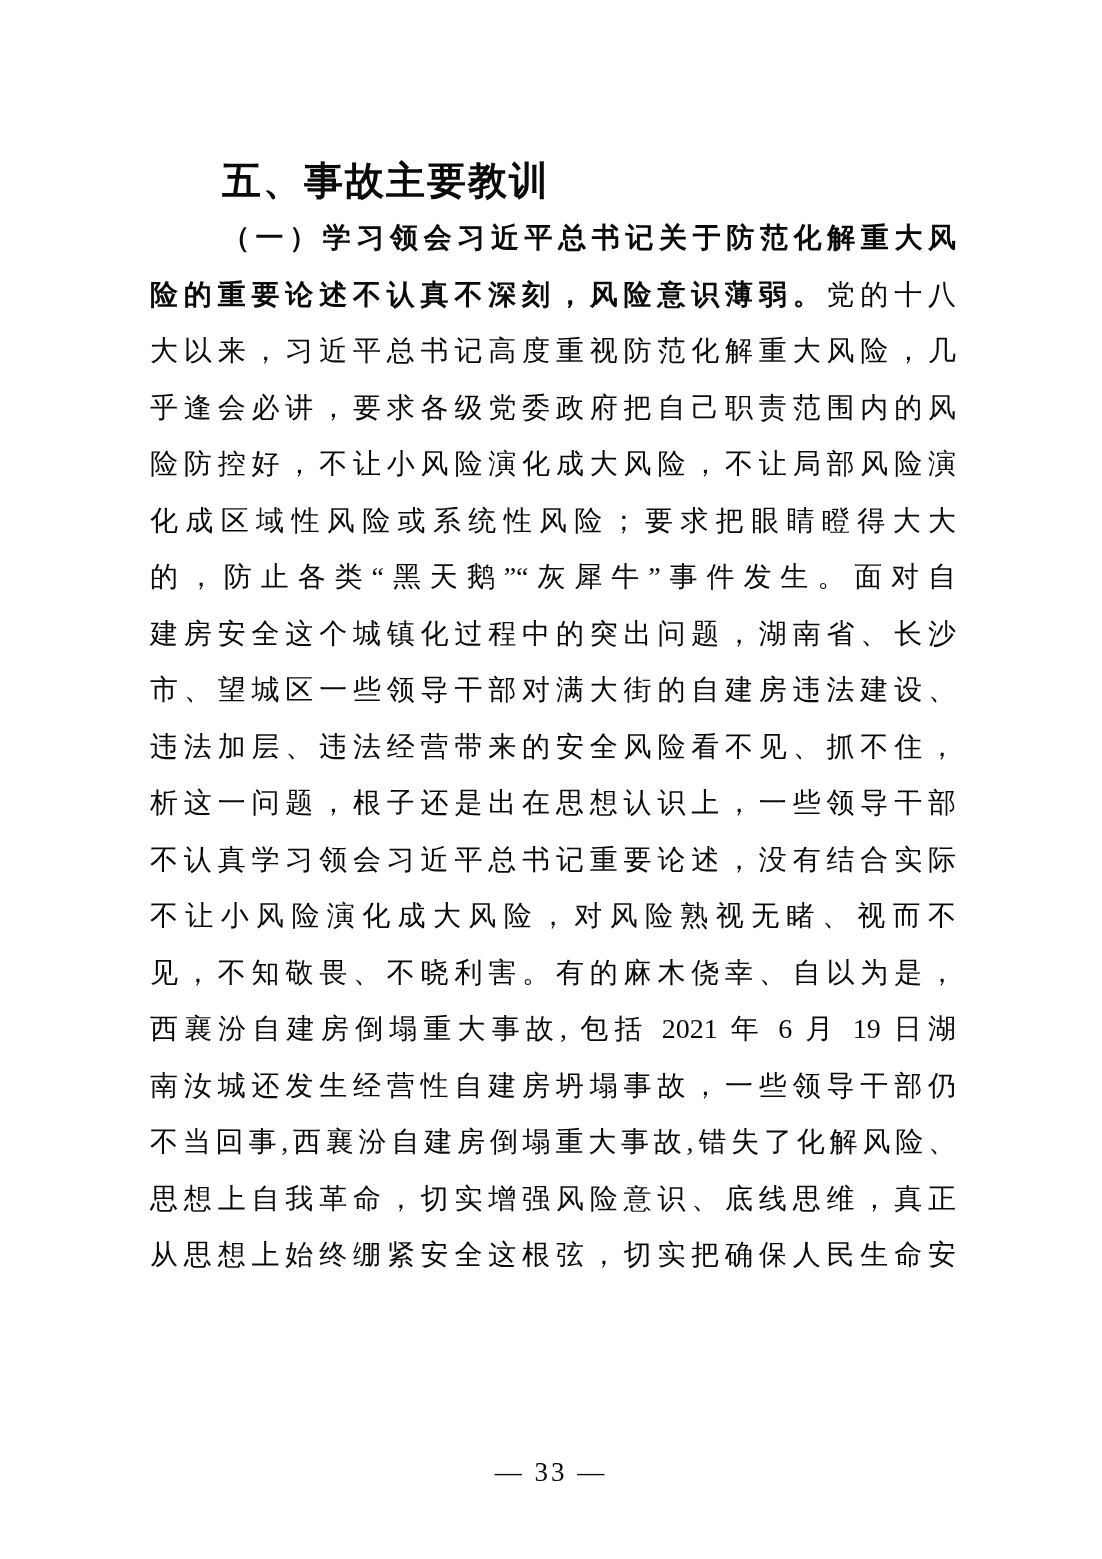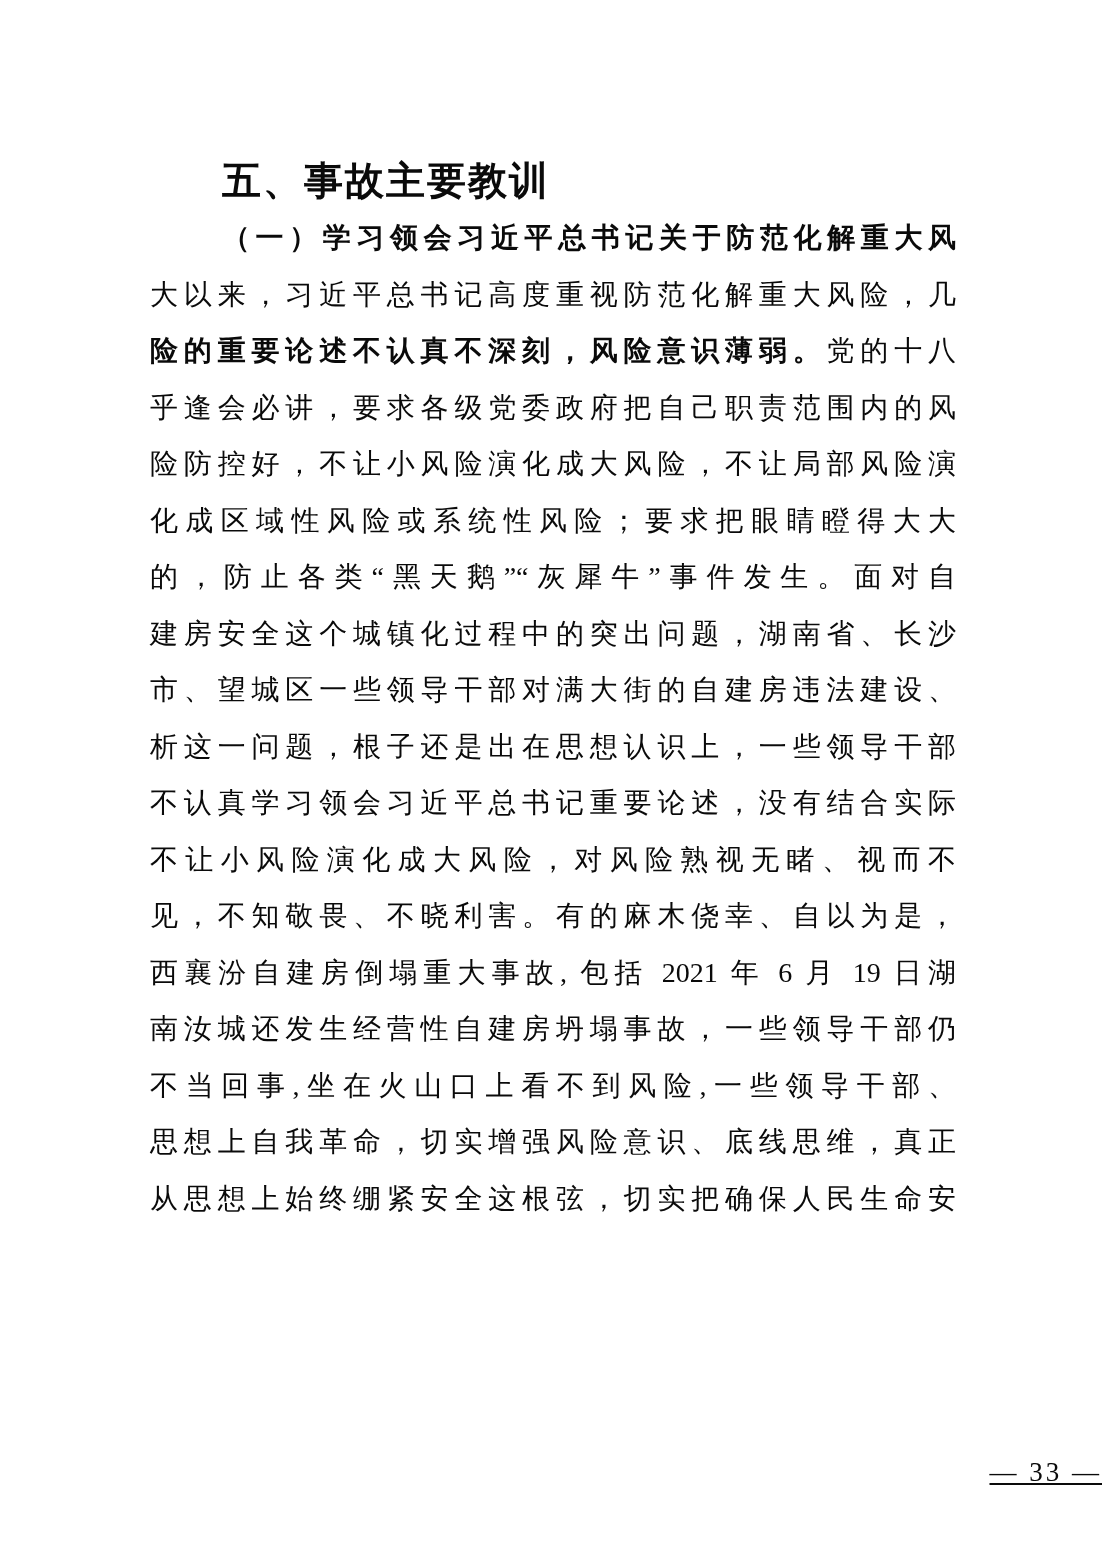--- a/index.html
+++ b/index.html
@@ -48,48 +48,48 @@
   .seg-bold {
     font-weight: bold;
   }
   .page-number {
     position: absolute;
     left: 0;
     right: 0;
     top: 1450px;
     height: 44px;
     line-height: 44px;
-    text-align: right;
+    text-align: center;
     font-size: 27px;
     letter-spacing: 3px;
     font-family: "Liberation Serif", serif;
-    text-decoration: underline;
   }
 </style>
 </head>
 <body>
 
 <div class="page">
   <div class="content">
     <h1 class="section-heading">五、事故主要教训</h1>
     <div class="body-lines">
         <div class="line indent"><span class="seg-bold">（一）学习领会习近平总书记关于防范化解重大风</span></div>
+        <div class="line"><span class="seg-bold">险的重要论述不认真不深刻，风险意识薄弱。</span><span>党的十八</span></div>
         <div class="line"><span>大以来，习近平总书记高度重视防范化解重大风险，几</span></div>
-        <div class="line"><span class="seg-bold">险的重要论述不认真不深刻，风险意识薄弱。</span><span>党的十八</span></div>
         <div class="line"><span>乎逢会必讲，要求各级党委政府把自己职责范围内的风</span></div>
         <div class="line"><span>险防控好，不让小风险演化成大风险，不让局部风险演</span></div>
         <div class="line"><span>化成区域性风险或系统性风险；要求把眼睛瞪得大大</span></div>
         <div class="line"><span>的，防止各类“黑天鹅”“灰犀牛”事件发生。面对自</span></div>
         <div class="line"><span>建房安全这个城镇化过程中的突出问题，湖南省、长沙</span></div>
         <div class="line"><span>市、望城区一些领导干部对满大街的自建房违法建设、</span></div>
+        <div class="line"><span>违法加层、违法经营带来的安全风险看不见、抓不住，</span></div>
         <div class="line"><span>析这一问题，根子还是出在思想认识上，一些领导干部</span></div>
         <div class="line"><span>不认真学习领会习近平总书记重要论述，没有结合实际</span></div>
         <div class="line"><span>不让小风险演化成大风险，对风险熟视无睹、视而不</span></div>
         <div class="line"><span>见，不知敬畏、不晓利害。有的麻木侥幸、自以为是，</span></div>
         <div class="line"><span>西襄汾自建房倒塌重大事故, 包括 2021 年 6 月 19 日湖</span></div>
         <div class="line"><span>南汝城还发生经营性自建房坍塌事故，一些领导干部仍</span></div>
-        <div class="line"><span>不当回事,坐在火山口上看不到风险,一些领导干部、</span></div>
+        <div class="line"><span>不当回事,西襄汾自建房倒塌重大事故,错失了化解风险、</span></div>
         <div class="line"><span>思想上自我革命，切实增强风险意识、底线思维，真正</span></div>
         <div class="line"><span>从思想上始终绷紧安全这根弦，切实把确保人民生命安</span></div>
       </div>
   </div>
   <div class="page-number">— 33 —</div>
 </div>
 
 </body></html>

